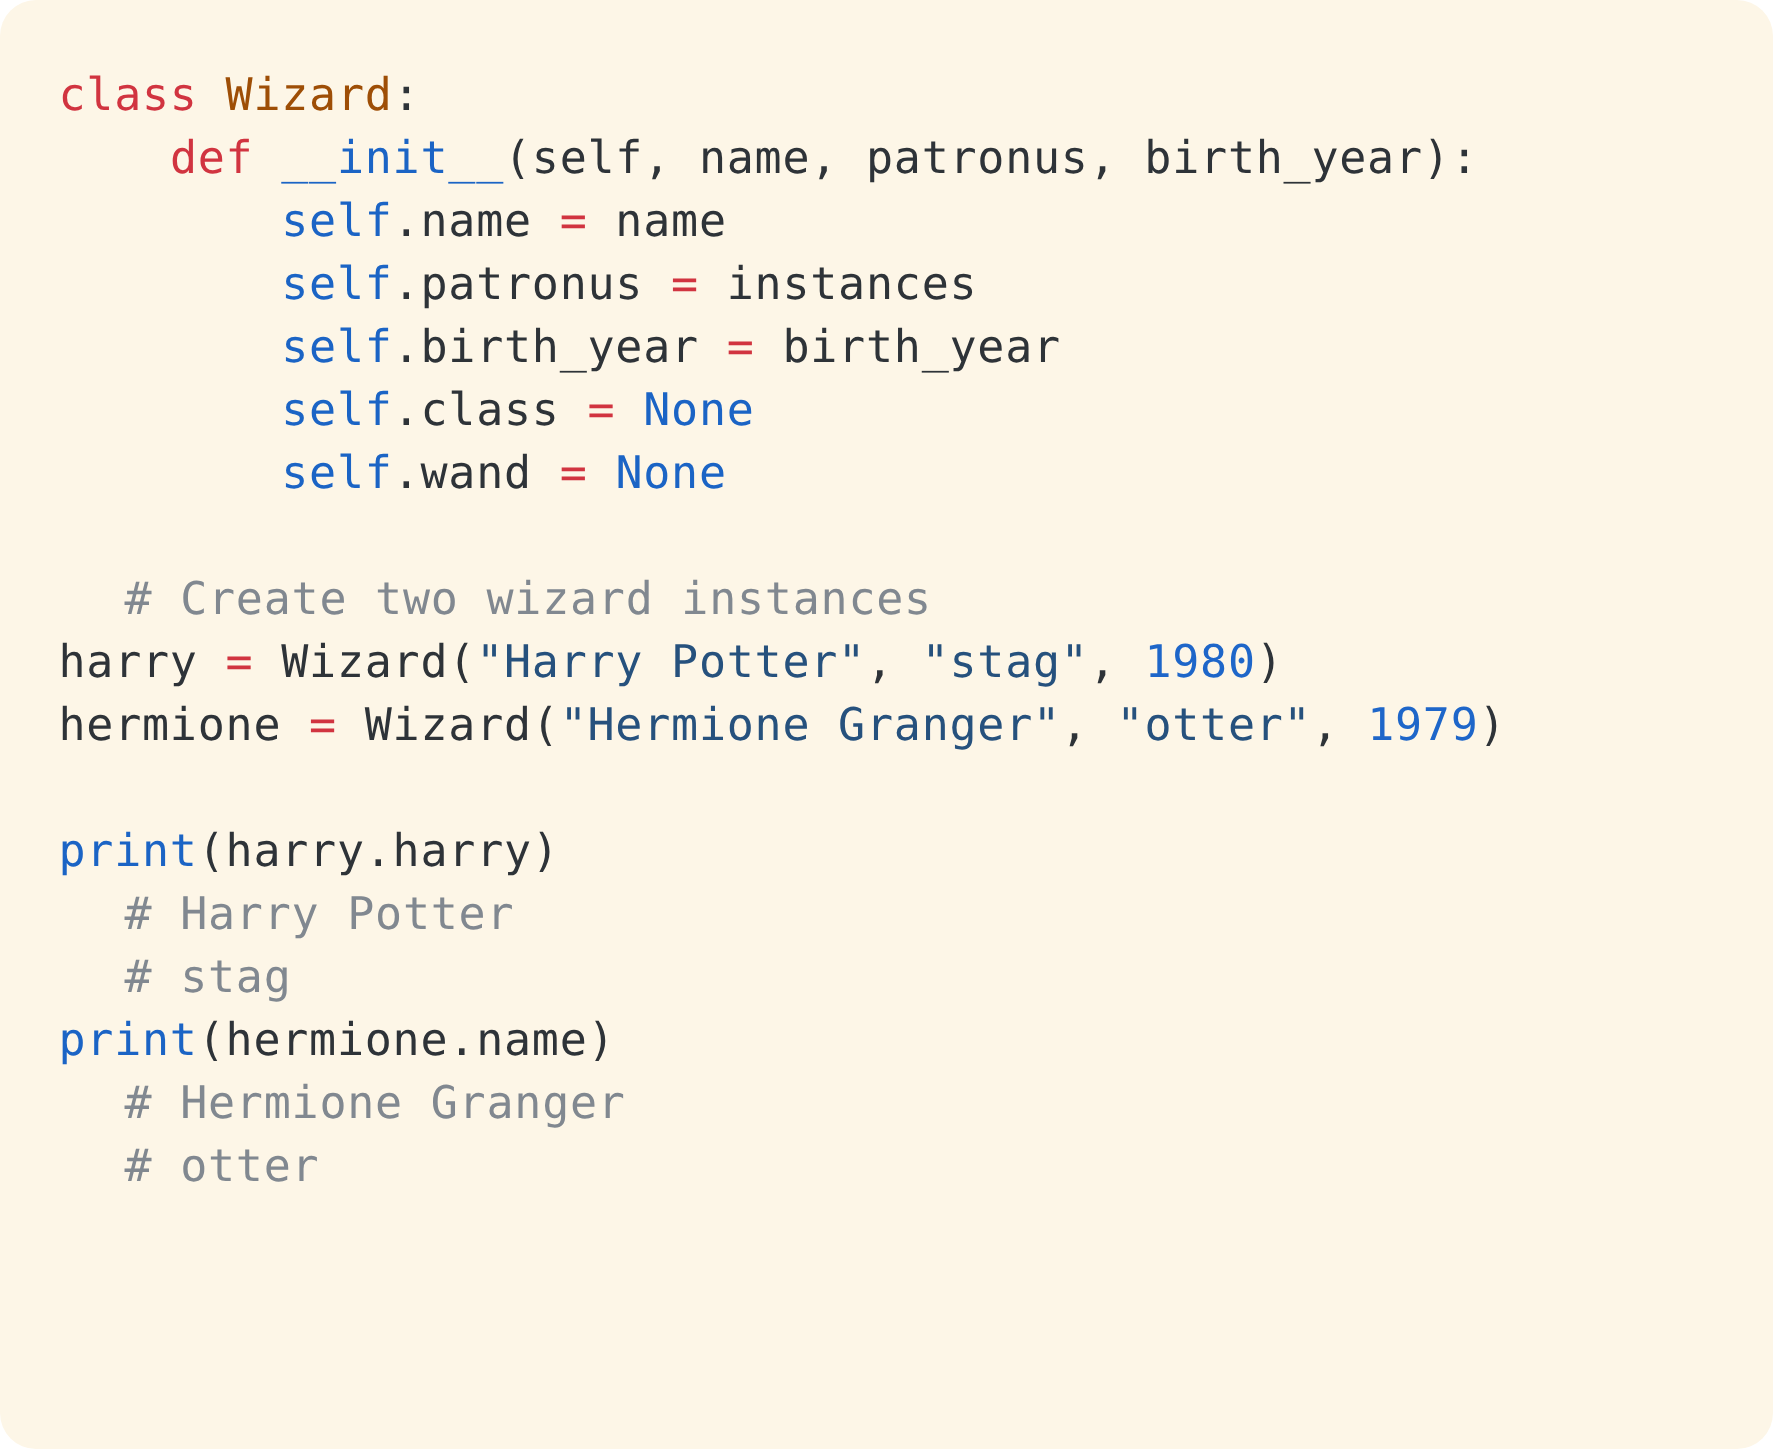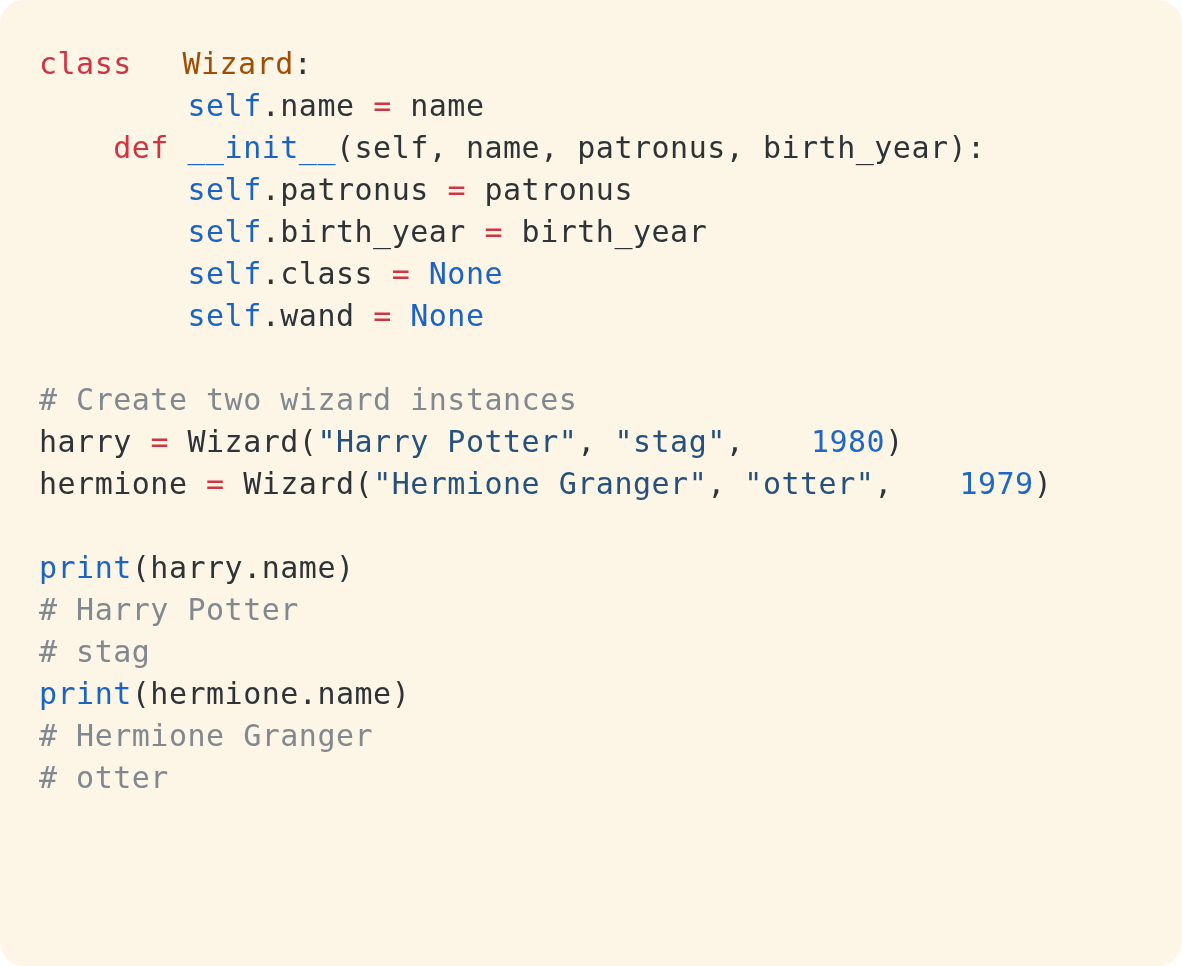--- a/index.html
+++ b/index.html
@@ -21,43 +21,43 @@
     line-height: 42px;
     letter-spacing: 0.5px;
     color: var(--default, #2E3338);
   }
   .code-line {
     white-space: pre;
     min-height: 42px;
   }
   .tok-d   { color: var(--default, #2E3338); }
   .tok-kw  { color: var(--keyword, #D13440); }
-  .tok-cls { color: var(--classname, #9E4E06); margin-left: 32px; }
+  .tok-cls { color: var(--classname, #9E4E06); }
   .tok-fn  { color: var(--blue, #1B64C5); }
   .tok-str { color: var(--string, #26517D); }
-  .tok-num { color: var(--number, #1E66C9); margin-left: 48px; }
-  .tok-com { color: var(--comment, #818890); }
+  .tok-num { color: var(--number, #1E66C9); }
+  .tok-com { color: var(--comment, #818890); margin-left: 44px; }
 </style>
 </head>
 <body>
 
 <div class="code-card">
   <div>
       <div class="code-line"><span class="tok-kw">class</span><span class="tok-d"> </span><span class="tok-cls">Wizard</span><span class="tok-d">:</span></div>
+      <div class="code-line"><span class="tok-d">    </span><span class="tok-kw">def</span><span class="tok-d"> </span><span class="tok-fn">__init__</span><span class="tok-d">(self, name, patronus, birth_year):</span></div>
       <div class="code-line"><span class="tok-d">        </span><span class="tok-fn">self</span><span class="tok-d">.name </span><span class="tok-kw">=</span><span class="tok-d"> name</span></div>
-      <div class="code-line"><span class="tok-d">    </span><span class="tok-kw">def</span><span class="tok-d"> </span><span class="tok-fn">__init__</span><span class="tok-d">(self, name, patronus, birth_year):</span></div>
-      <div class="code-line"><span class="tok-d">        </span><span class="tok-fn">self</span><span class="tok-d">.patronus </span><span class="tok-kw">=</span><span class="tok-d"> patronus</span></div>
+      <div class="code-line"><span class="tok-d">        </span><span class="tok-fn">self</span><span class="tok-d">.patronus </span><span class="tok-kw">=</span><span class="tok-d"> instances</span></div>
       <div class="code-line"><span class="tok-d">        </span><span class="tok-fn">self</span><span class="tok-d">.birth_year </span><span class="tok-kw">=</span><span class="tok-d"> birth_year</span></div>
       <div class="code-line"><span class="tok-d">        </span><span class="tok-fn">self</span><span class="tok-d">.class </span><span class="tok-kw">=</span><span class="tok-d"> </span><span class="tok-fn">None</span></div>
       <div class="code-line"><span class="tok-d">        </span><span class="tok-fn">self</span><span class="tok-d">.wand </span><span class="tok-kw">=</span><span class="tok-d"> </span><span class="tok-fn">None</span></div>
       <div class="code-line"></div>
       <div class="code-line"><span class="tok-com"># Create two wizard instances</span></div>
       <div class="code-line"><span class="tok-d">harry </span><span class="tok-kw">=</span><span class="tok-d"> Wizard(</span><span class="tok-str">"Harry Potter"</span><span class="tok-d">, </span><span class="tok-str">"stag"</span><span class="tok-d">, </span><span class="tok-num">1980</span><span class="tok-d">)</span></div>
       <div class="code-line"><span class="tok-d">hermione </span><span class="tok-kw">=</span><span class="tok-d"> Wizard(</span><span class="tok-str">"Hermione Granger"</span><span class="tok-d">, </span><span class="tok-str">"otter"</span><span class="tok-d">, </span><span class="tok-num">1979</span><span class="tok-d">)</span></div>
       <div class="code-line"></div>
-      <div class="code-line"><span class="tok-fn">print</span><span class="tok-d">(harry.name)</span></div>
+      <div class="code-line"><span class="tok-fn">print</span><span class="tok-d">(harry.harry)</span></div>
       <div class="code-line"><span class="tok-com"># Harry Potter</span></div>
       <div class="code-line"><span class="tok-com"># stag</span></div>
       <div class="code-line"><span class="tok-fn">print</span><span class="tok-d">(hermione.name)</span></div>
       <div class="code-line"><span class="tok-com"># Hermione Granger</span></div>
       <div class="code-line"><span class="tok-com"># otter</span></div>
     </div>
 </div>
 
 </body></html>

